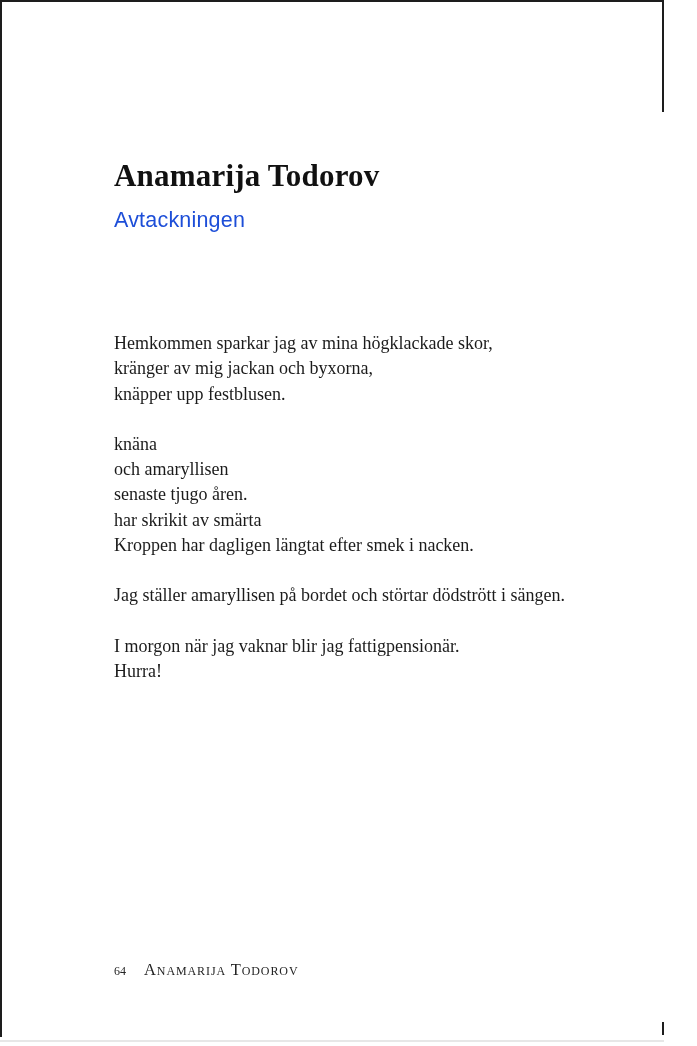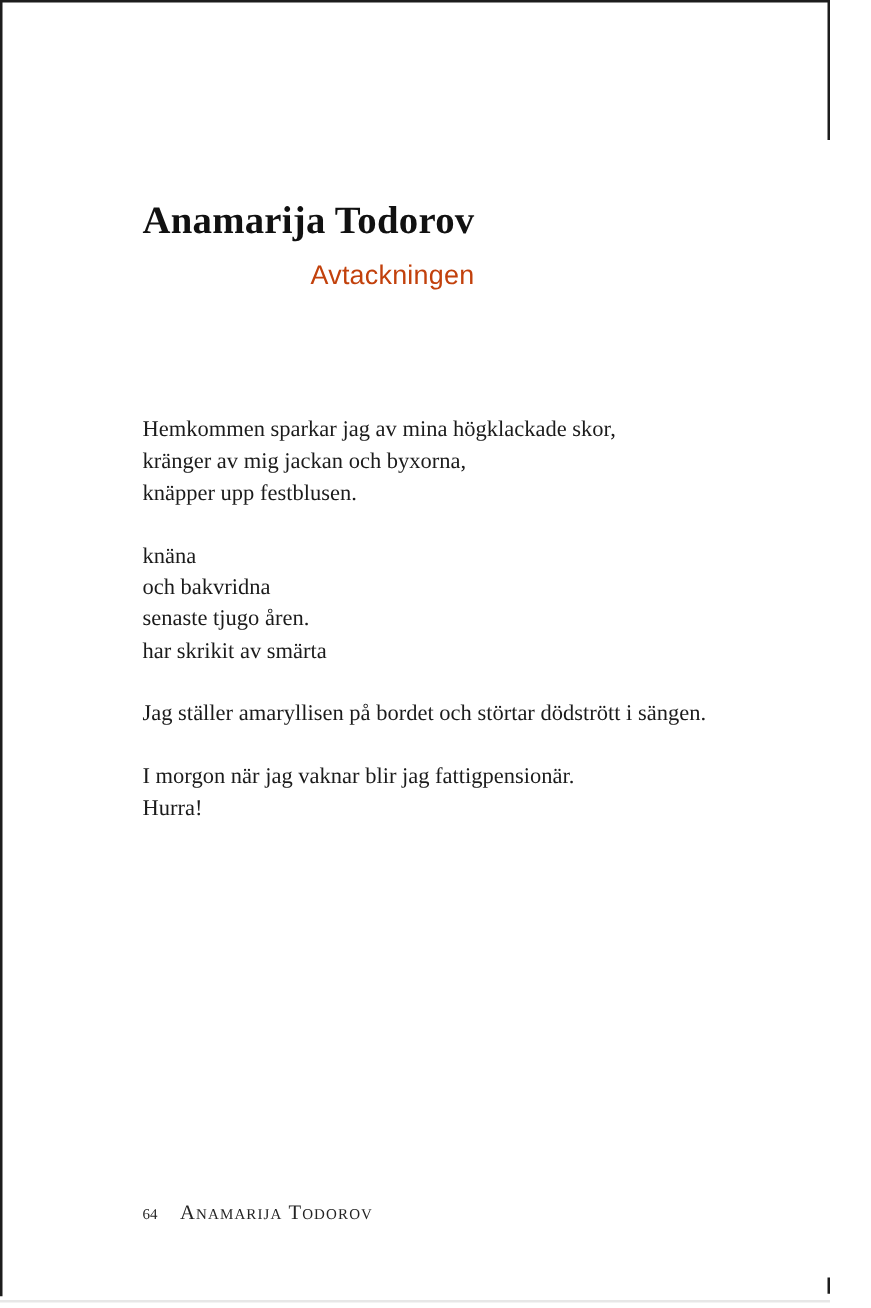--- a/index.html
+++ b/index.html
@@ -38,24 +38,23 @@
     color: #111111;
     letter-spacing: 0.2px;
     white-space: nowrap;
   }
   h2.poem-title {
     margin: 13px 0 0 0;
     font-family: "Liberation Sans", sans-serif;
     font-weight: 400;
     font-size: 21.5px;
     line-height: 26px;
-    color: #c2410c;
+    color: #1d4ed8;
     letter-spacing: 0.2px;
     white-space: nowrap;
-    text-align: right;
   }
 
   section.poem {
     position: absolute;
     left: 114px;
     top: 331px;
     font-size: 18px;
     line-height: 25.3px;
     color: #1b1b1b;
   }
@@ -106,23 +105,24 @@
   </header>
 
   <section class="poem">
     <p class="stanza">
       <span class="line">Hemkommen sparkar jag av mina högklackade skor,</span>
       <span class="line">kränger av mig jackan och byxorna,</span>
       <span class="line">knäpper upp festblusen.</span>
     </p>
     <p class="stanza">
       <span class="line">knäna</span>
-      <span class="line">och bakvridna</span>
+      <span class="line">och amaryllisen</span>
       <span class="line">senaste tjugo åren.</span>
       <span class="line">har skrikit av smärta</span>
+      <span class="line">Kroppen har dagligen längtat efter smek i nacken.</span>
     </p>
     <p class="stanza">
       <span class="line">Jag ställer amaryllisen på bordet och störtar dödstrött i sängen.</span>
     </p>
     <p class="stanza">
       <span class="line">I morgon när jag vaknar blir jag fattigpensionär.</span>
       <span class="line">Hurra!</span>
     </p>
   </section>
 

